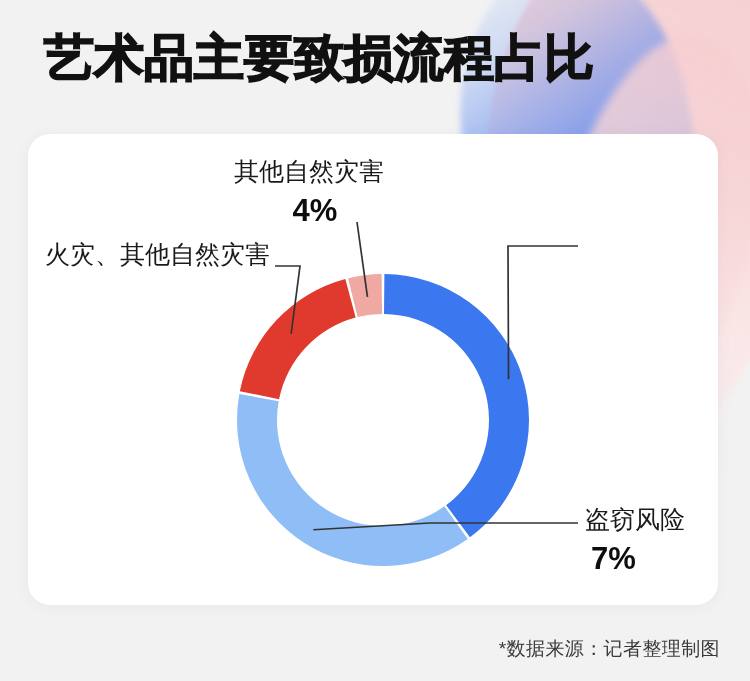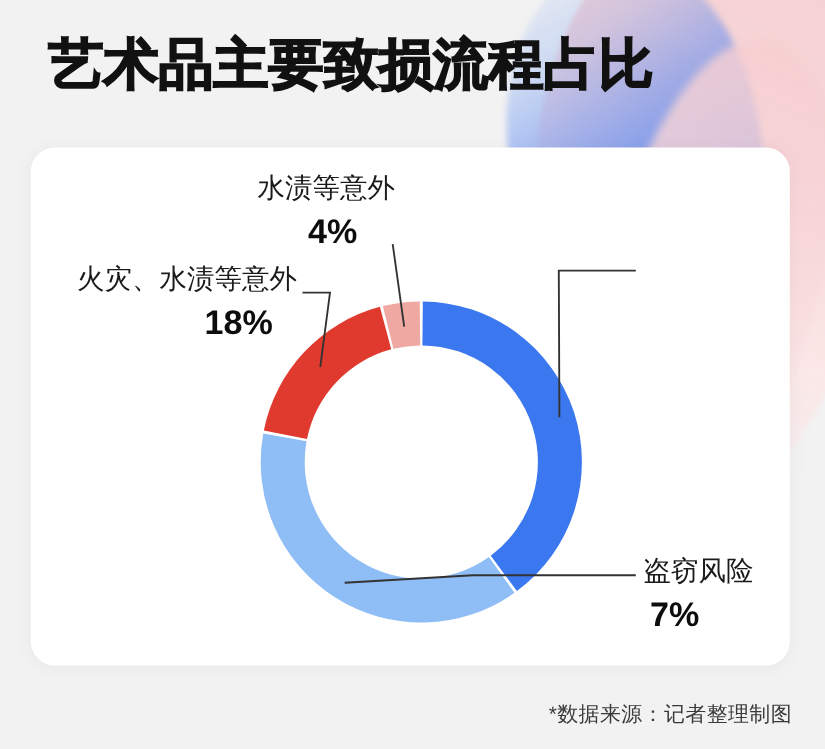--- a/index.html
+++ b/index.html
@@ -192,24 +192,23 @@
     </svg>
   </div>
 
 
   <div class="callout align-left" id="callout-theft">
     <div class="cname">盗窃风险</div>
     <div class="cval">7%</div>
   </div>
 
   <div class="callout align-right" id="callout-fire">
-    <div class="cname">火灾、水渍等意外</div>
-    <div class="cval">18%</div>
+    <div class="cname">火灾、其他自然灾害</div>
   </div>
 
   <div class="callout" id="callout-natural">
-    <div class="cname">水渍等意外</div>
+    <div class="cname">其他自然灾害</div>
     <div class="cval">4%</div>
   </div>
 
   <div class="footnote">*数据来源：记者整理制图</div>
 
 </div>
 
 </body></html>

